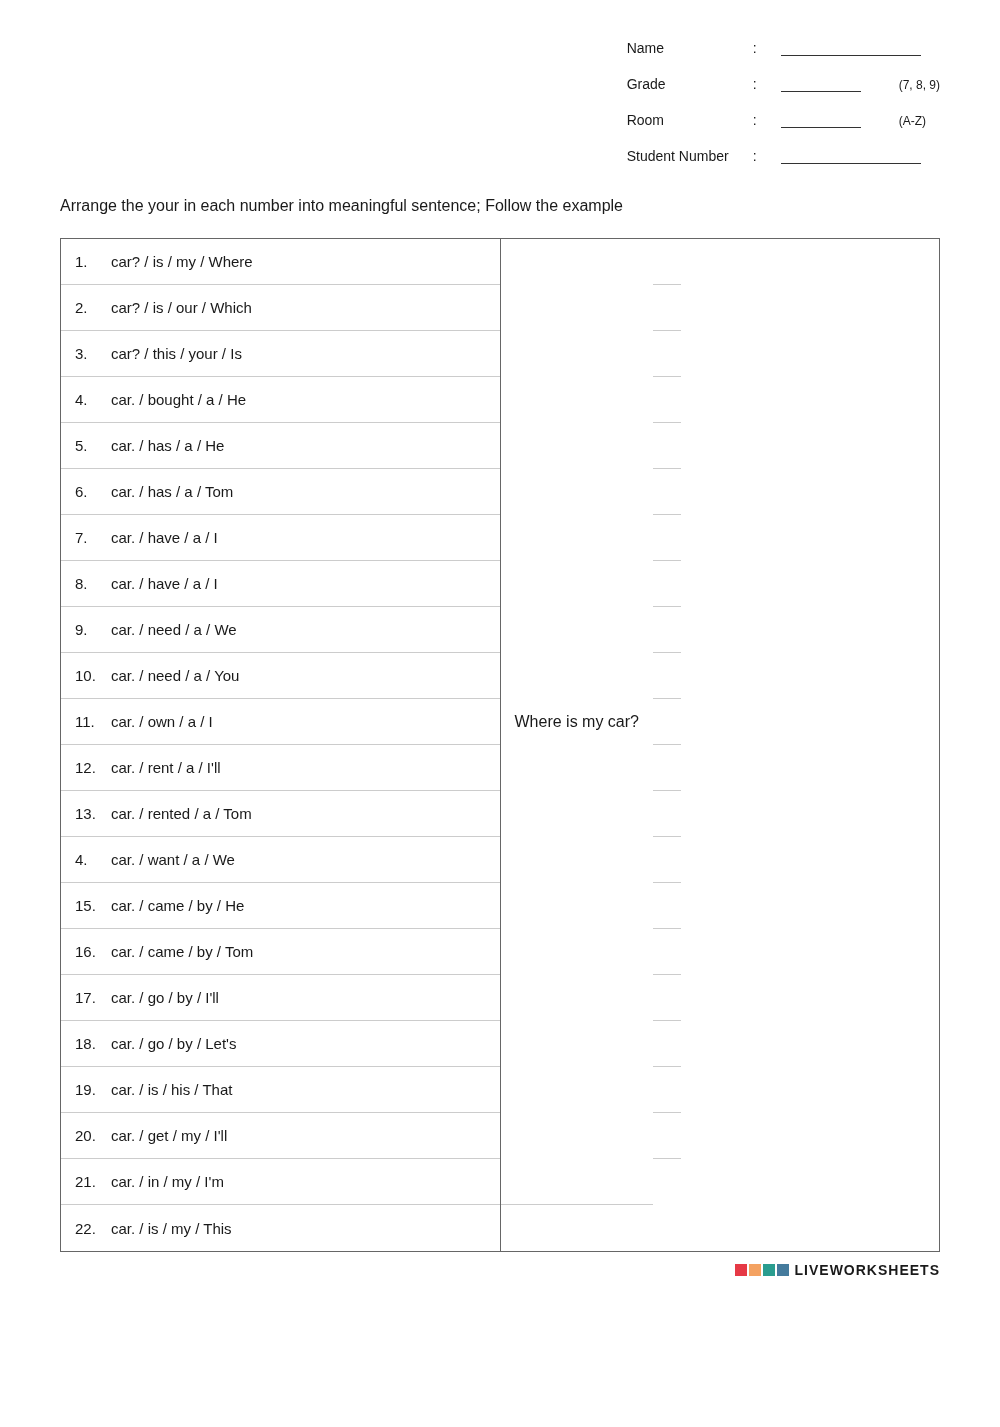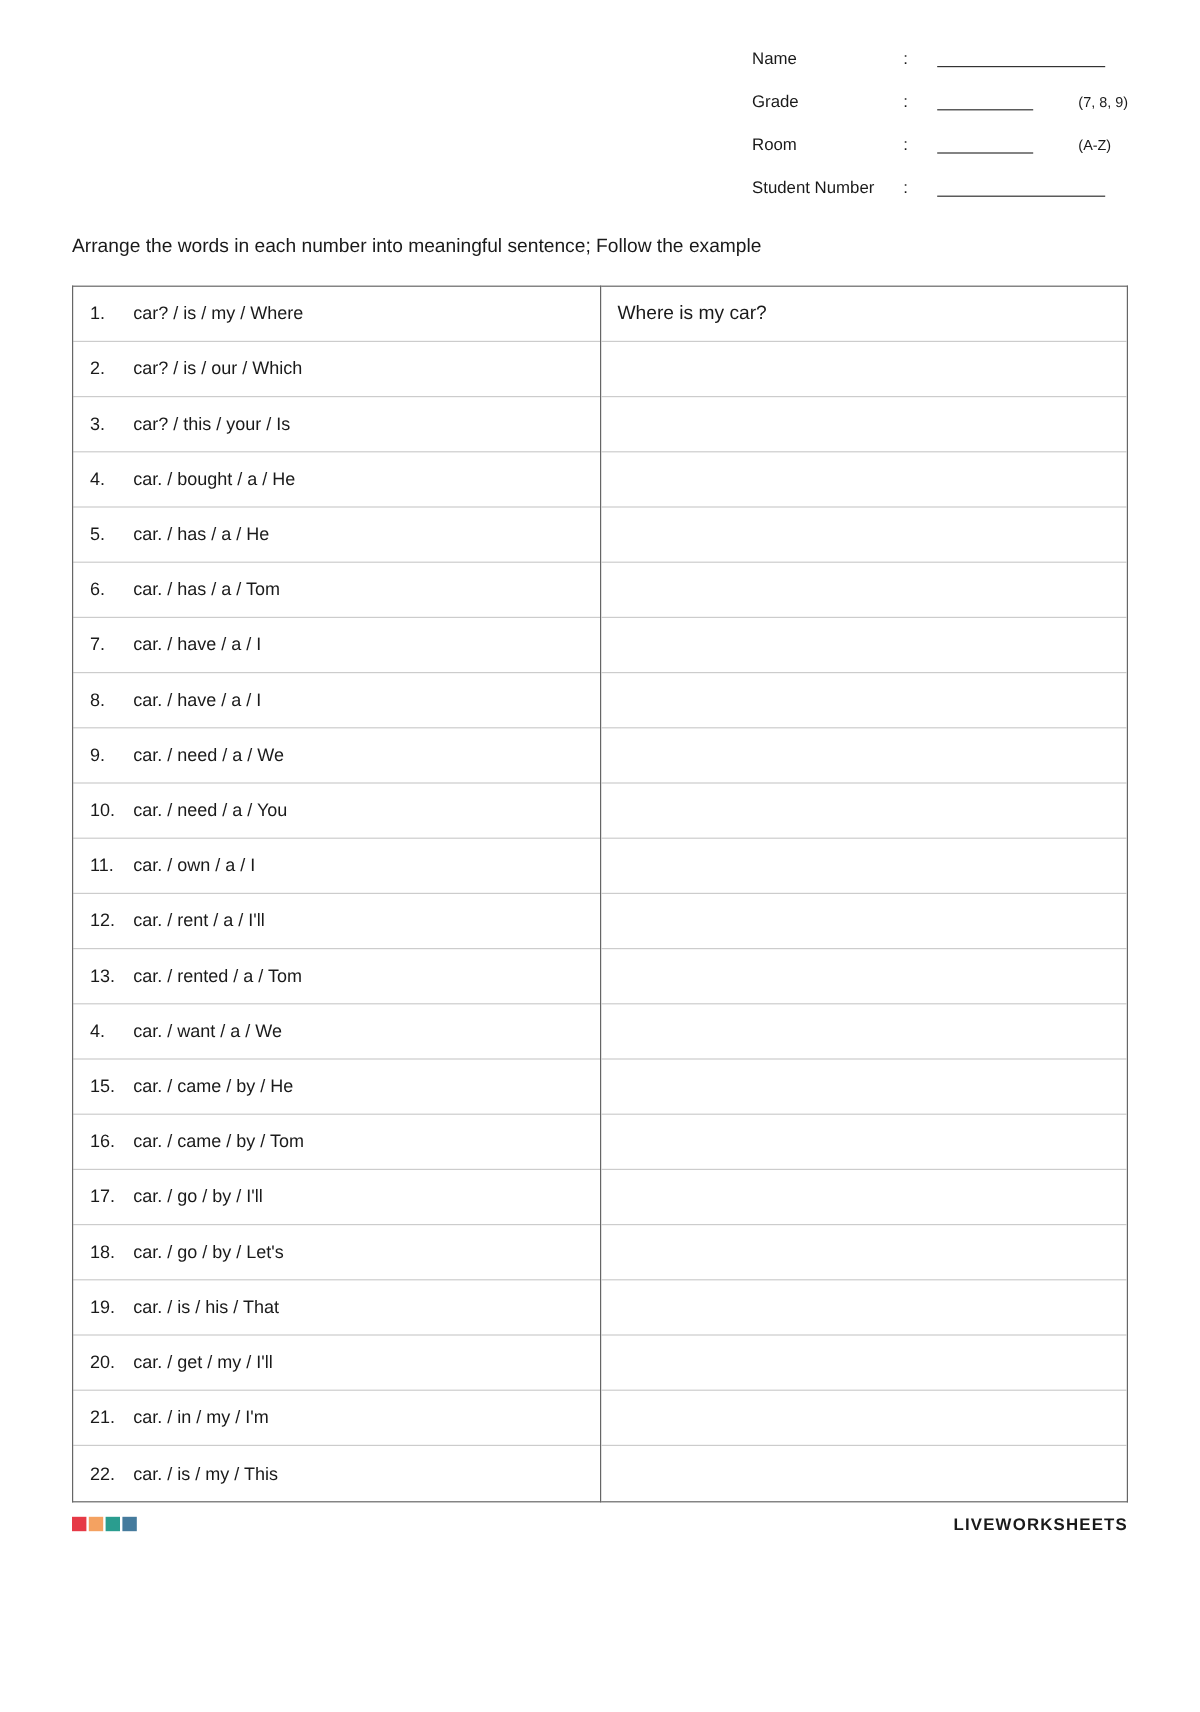--- a/index.html
+++ b/index.html
@@ -112,39 +112,39 @@
     }
 
     .item-text {
       font-size: 15px;
       color: #1a1a1a;
       text-align: right;
     }
 
     .right-col-rows {
       display: flex;
-      flex-direction: column;
+      flex-direction: row;
     }
 
     .answer-row {
       min-height: 46px;
       border-bottom: 1px solid #ccc;
       padding: 6px 14px;
       display: flex;
       align-items: center;
     }
 
     .answer-row:last-child {
       border-bottom: none;
     }
 
     .watermark {
       display: flex;
       align-items: center;
-      justify-content: space-between;
+      justify-content: flex-end;
       margin-top: 10px;
       gap: 6px;
     }
 
     .watermark-logo {
       display: flex;
       gap: 2px;
     }
 
     .logo-square {
@@ -186,21 +186,21 @@
     </div>
 
     <span class="info-label">Student Number</span>
     <span class="info-colon">:</span>
     <div class="info-line">
       <span class="underline"></span>
     </div>
   </div>
 </div>
 
-<div class="instructions">Arrange the words in each number into meaningful sentence; Follow the example</div>
+<div class="instructions">Arrange the your in each number into meaningful sentence; Follow the example</div>
 
 <table class="exercise-table">
   <tbody>
     <tr>
       <td class="left-col">
         <div id="items-container">
             <div class="item-row">
               <span class="item-number">1.</span>
               <span class="item-text">car? / is / my / Where</span>
             </div>

